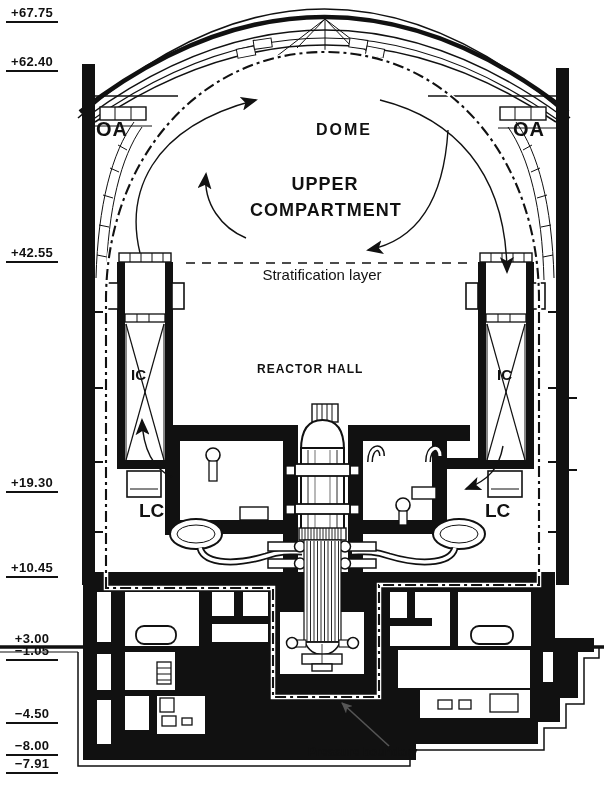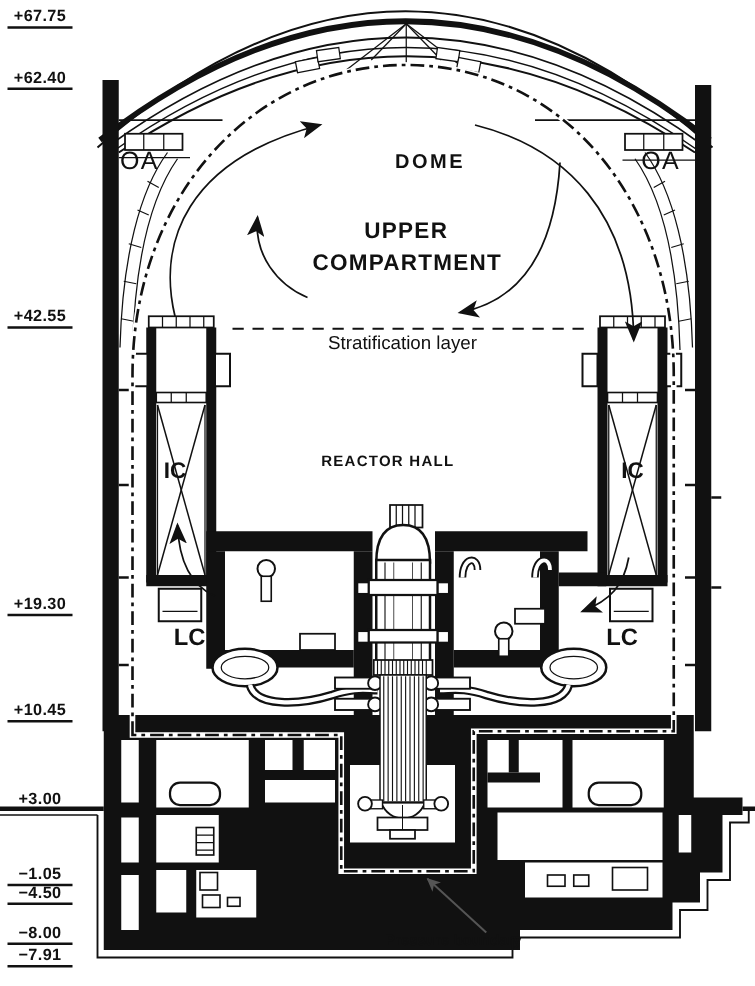--- a/index.html
+++ b/index.html
@@ -9,28 +9,28 @@
   }
   .stage svg{position:absolute;left:0;top:0;}
   .lbl{position:absolute;color:#111;white-space:nowrap;}
   .elev{
     position:absolute;left:6px;width:52px;text-align:center;
     font-weight:bold;font-size:13px;letter-spacing:.3px;
     border-bottom:2px solid #111;padding-bottom:1px;
   }
   .e1{top:5px}.e2{top:54px}.e3{top:245px}.e4{top:475px}.e5{top:560px}
   .e6{top:631px;border-bottom:none}
-  .e7{top:691px}.e8{top:706px}.e9{top:738px}.e10{top:756px}
-  .oa{font-weight:normal;font-size:20px;letter-spacing:1px}
+  .e7{top:643px}.e8{top:706px}.e9{top:738px}.e10{top:756px}
+  .oa{font-weight:bold;font-size:20px;letter-spacing:1px}
   .oa-l{left:96px;top:118px}.oa-r{left:513px;top:118px}
   .dome{left:272px;top:121px;width:100px;text-align:right;font-weight:bold;font-size:16px;letter-spacing:2px}
   .upper{left:250px;top:171px;width:150px;text-align:center;font-weight:bold;font-size:18px;letter-spacing:1px;line-height:26px}
   .strat{left:232px;top:266px;width:180px;text-align:center;font-size:15px}
   .rhall{left:257px;top:362px;font-weight:bold;font-size:12px;letter-spacing:1px}
-  .ic{font-weight:bold;font-size:18px}
+  .ic{font-weight:bold;font-size:15px}
   .ic-l{left:131px;top:366px}.ic-r{left:497px;top:366px}
   .lc{font-weight:bold;font-size:19px}
   .lc-l{left:139px;top:500px}.lc-r{left:485px;top:500px}
   .pb{left:308px;top:745px;font-weight:bold;font-size:12px}
 </style>
 </head>
 <body>
 
 <div class="stage">
 

